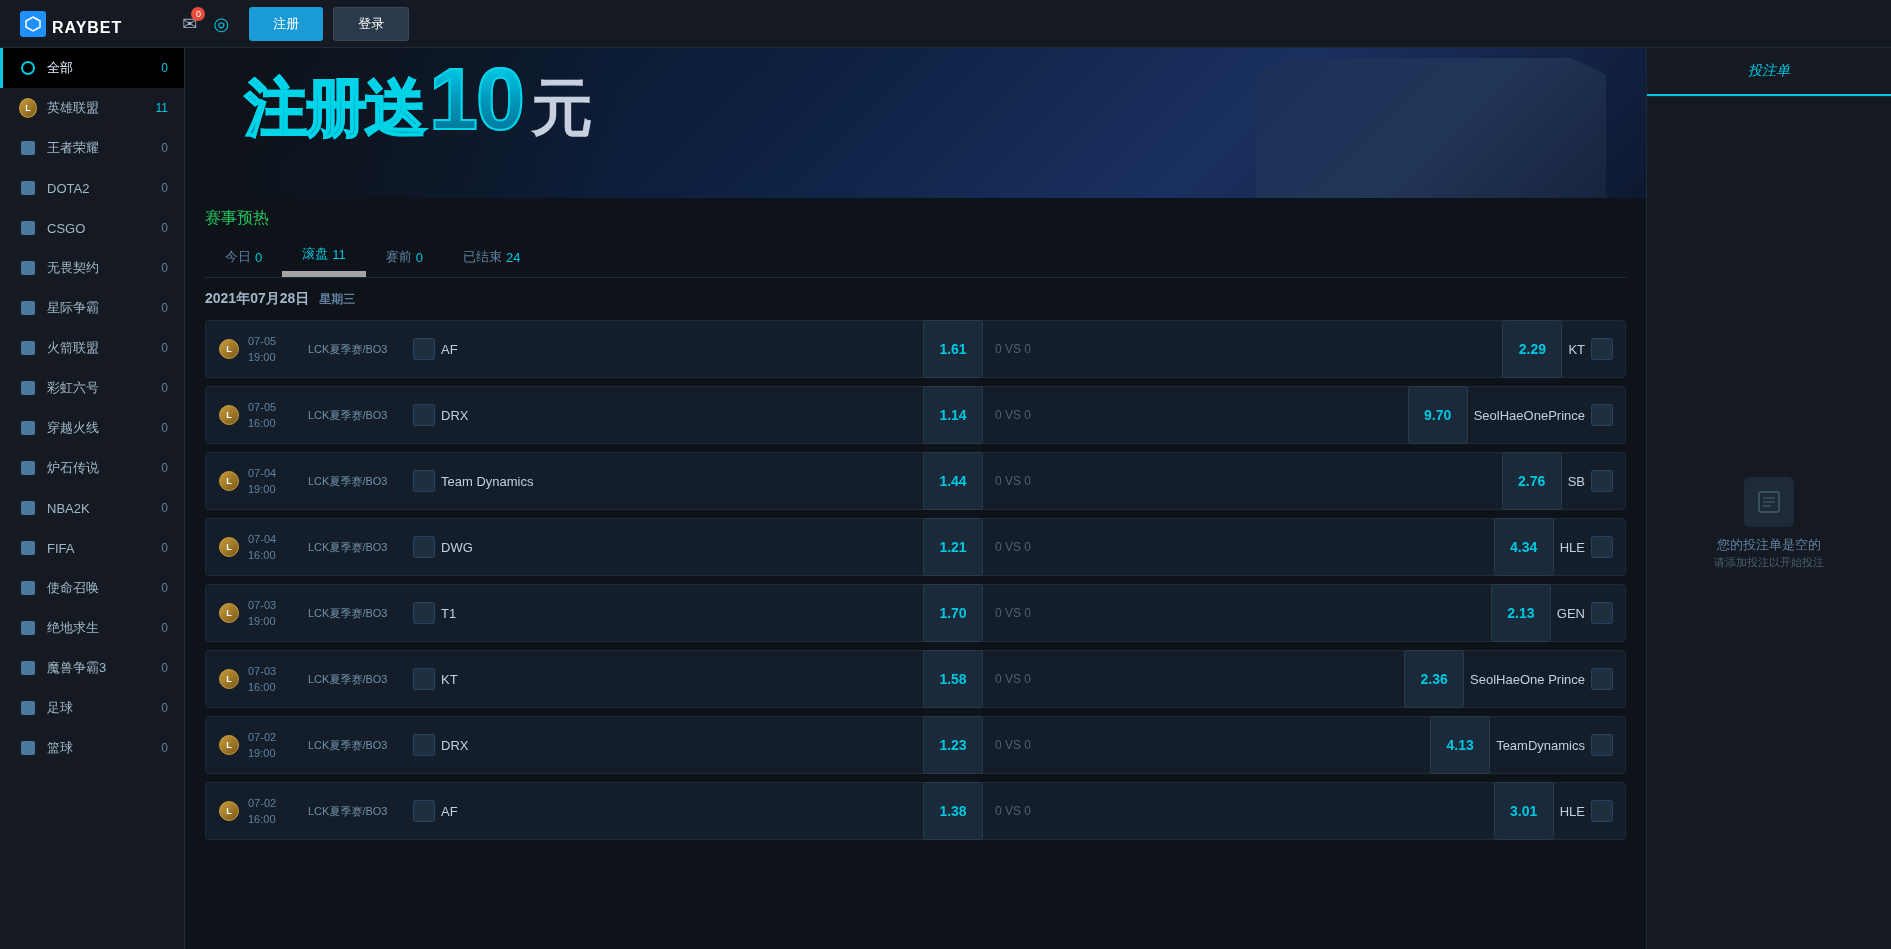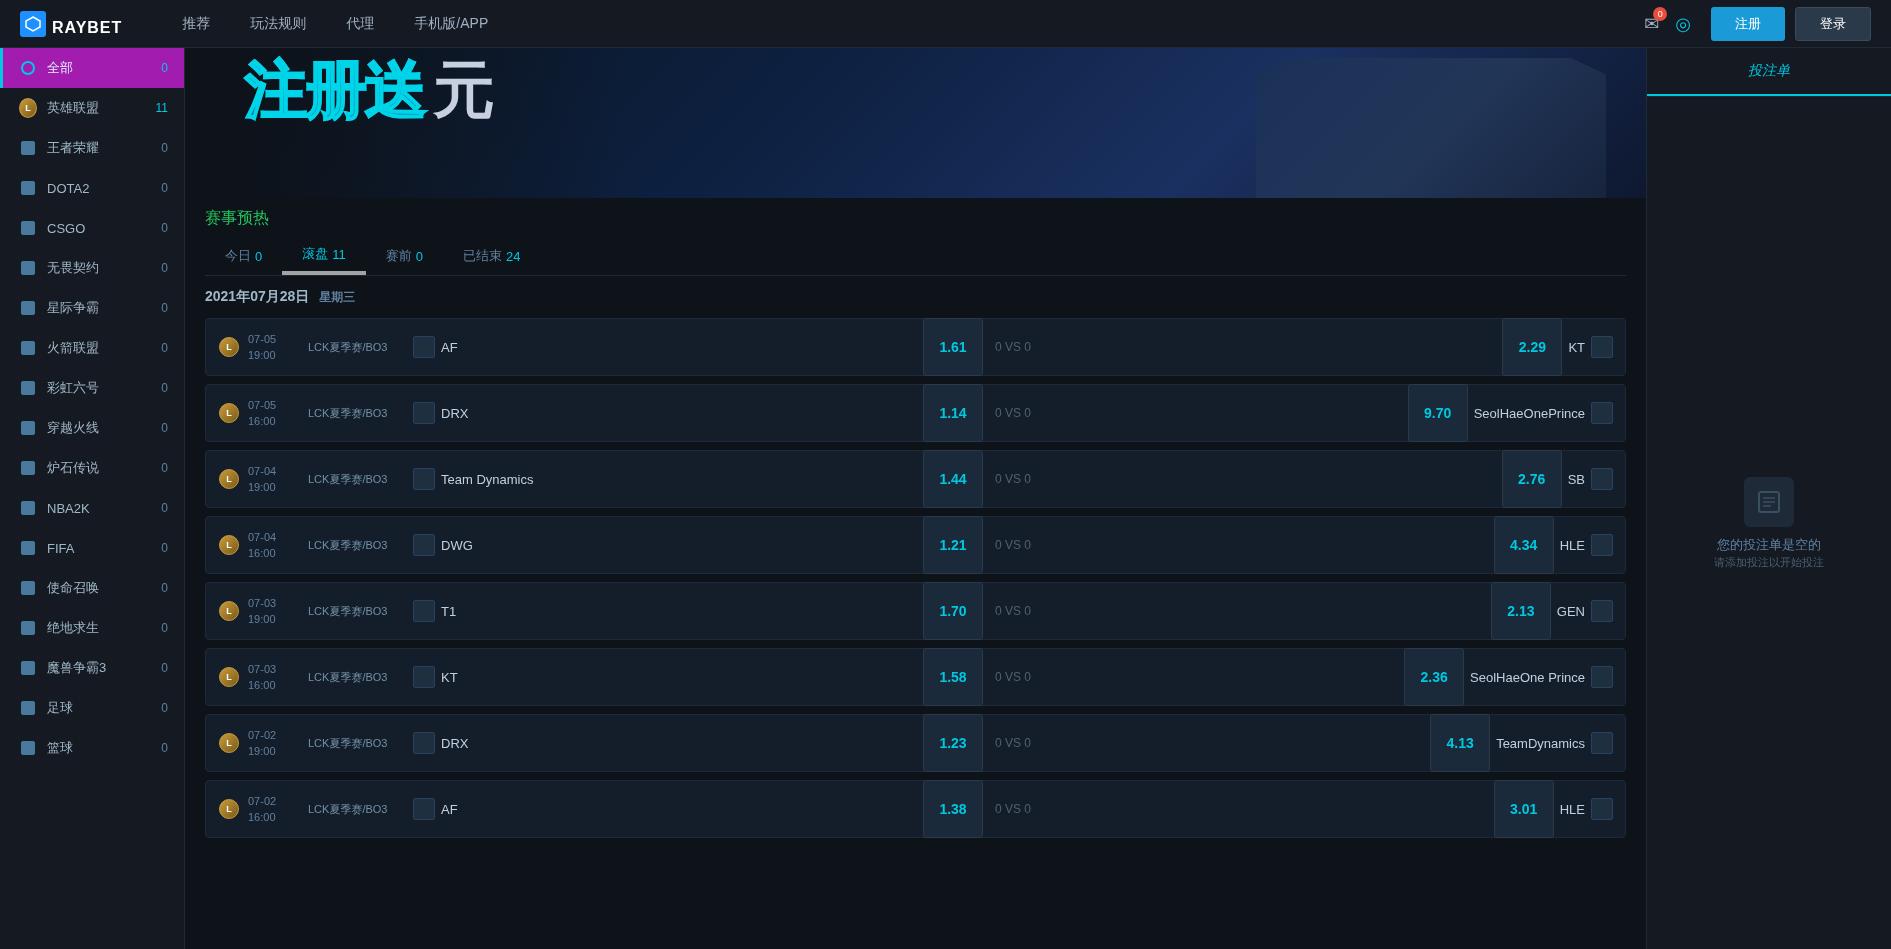--- a/index.html
+++ b/index.html
@@ -101,21 +101,21 @@
     }
     .sidebar-item {
       display: flex;
       align-items: center;
       padding: 11px 16px;
       cursor: pointer;
       border-left: 3px solid transparent;
       gap: 10px;
     }
     .sidebar-item.active {
-      background: #a21caf;
+      background: #000000;
       border-left-color: #00c8e0;
     }
     .sidebar-item-icon {
       width: 18px; height: 18px;
       display: flex; align-items: center; justify-content: center;
       flex-shrink: 0;
     }
     .sidebar-item-label {
       flex: 1;
       color: #a0b8c8;
@@ -212,21 +212,21 @@
     .tab-item {
       padding: 8px 20px;
       cursor: pointer;
       color: #6080a0;
       font-size: 13px;
       position: relative;
       display: flex; align-items: center; gap: 4px;
     }
     .tab-item.active {
       color: #00c8e0;
-      border-bottom: 4px solid #a3a3a3;
+      border-bottom: 6px solid #a3a3a3;
     }
     .tab-count {
       color: #00c8e0;
     }
 
     
     .date-row {
       padding: 12px 20px;
       font-size: 14px;
       color: #a0b8c8;
@@ -383,26 +383,20 @@
 
 <nav class="top-nav">
   <div class="logo">
     <div class="logo-icon">
       <svg width="16" height="16" viewBox="0 0 16 16">
           <polygon points="8,1 15,5 15,11 8,15 1,11 1,5" fill="none" stroke="#fff" stroke-width="1.5"></polygon>
         </svg>
     </div>
     <span>RAYBET</span>
   </div>
-  <div class="nav-links">
-    <span class="nav-link">推荐</span>
-    <span class="nav-link">玩法规则</span>
-    <span class="nav-link">代理</span>
-    <span class="nav-link">手机版/APP</span>
-  </div>
   <div class="nav-icons">
     <div class="nav-icon-btn">
       <span>✉</span>
       <span class="nav-badge">0</span>
     </div>
     <div class="nav-icon-btn">
       <span style="color:#00c8e0;">◎</span>
     </div>
   </div>
   <div class="nav-auth">
@@ -560,20 +554,21 @@
     </div>
   </aside>
 
   <div class="content-area">
 
     <div class="banner">
       <div class="banner-overlay"></div>
       <div class="banner-robot-shape"></div>
       <div style="display:flex;align-items:baseline;z-index:2;">
         <span class="banner-text">注册送</span>
+        <span class="banner-text" style="font-size:88px;margin-left:4px;">10</span>
         <span class="banner-yuan">元</span>
       </div>
     </div>
 
     <div class="tabs-section">
       <div class="section-label">赛事预热</div>
 
       <div class="tabs-row">
         <div class="tab-item">
           <span>今日</span>

